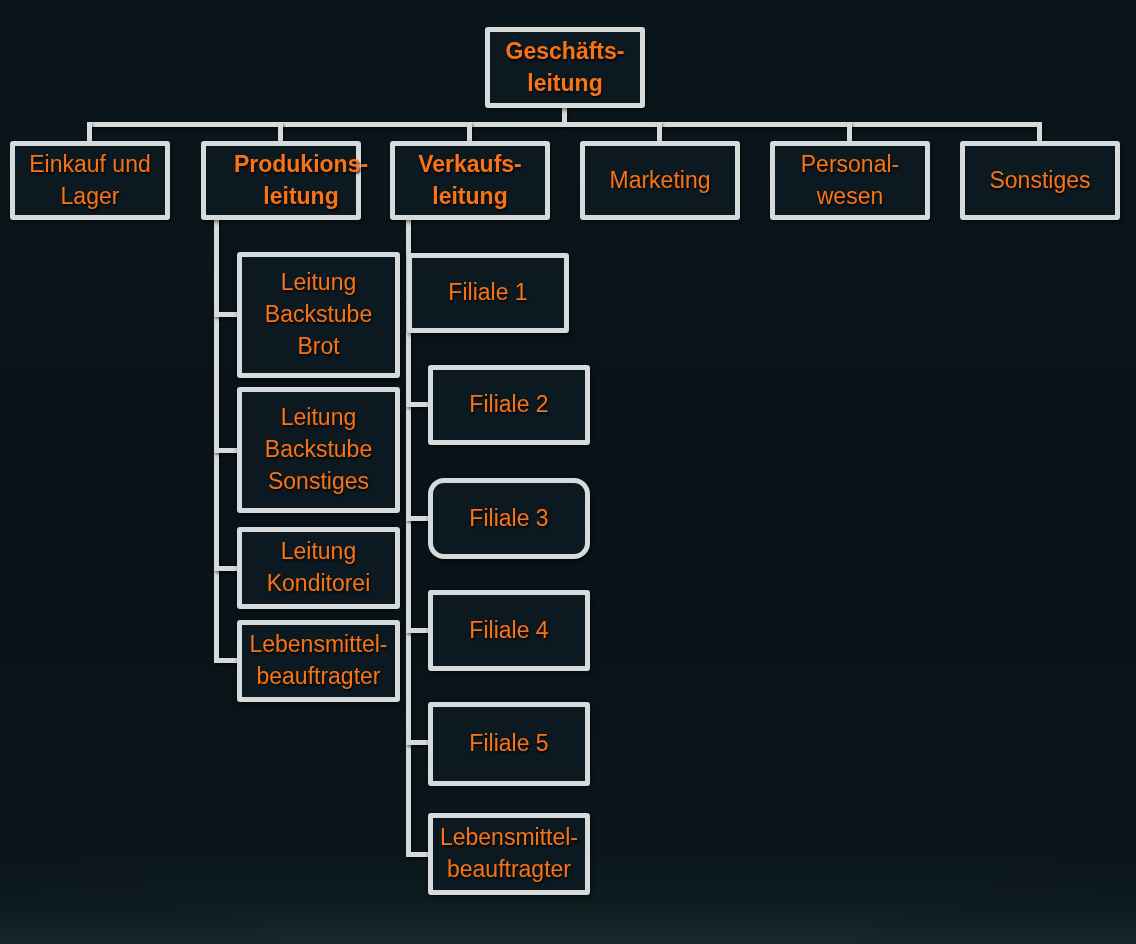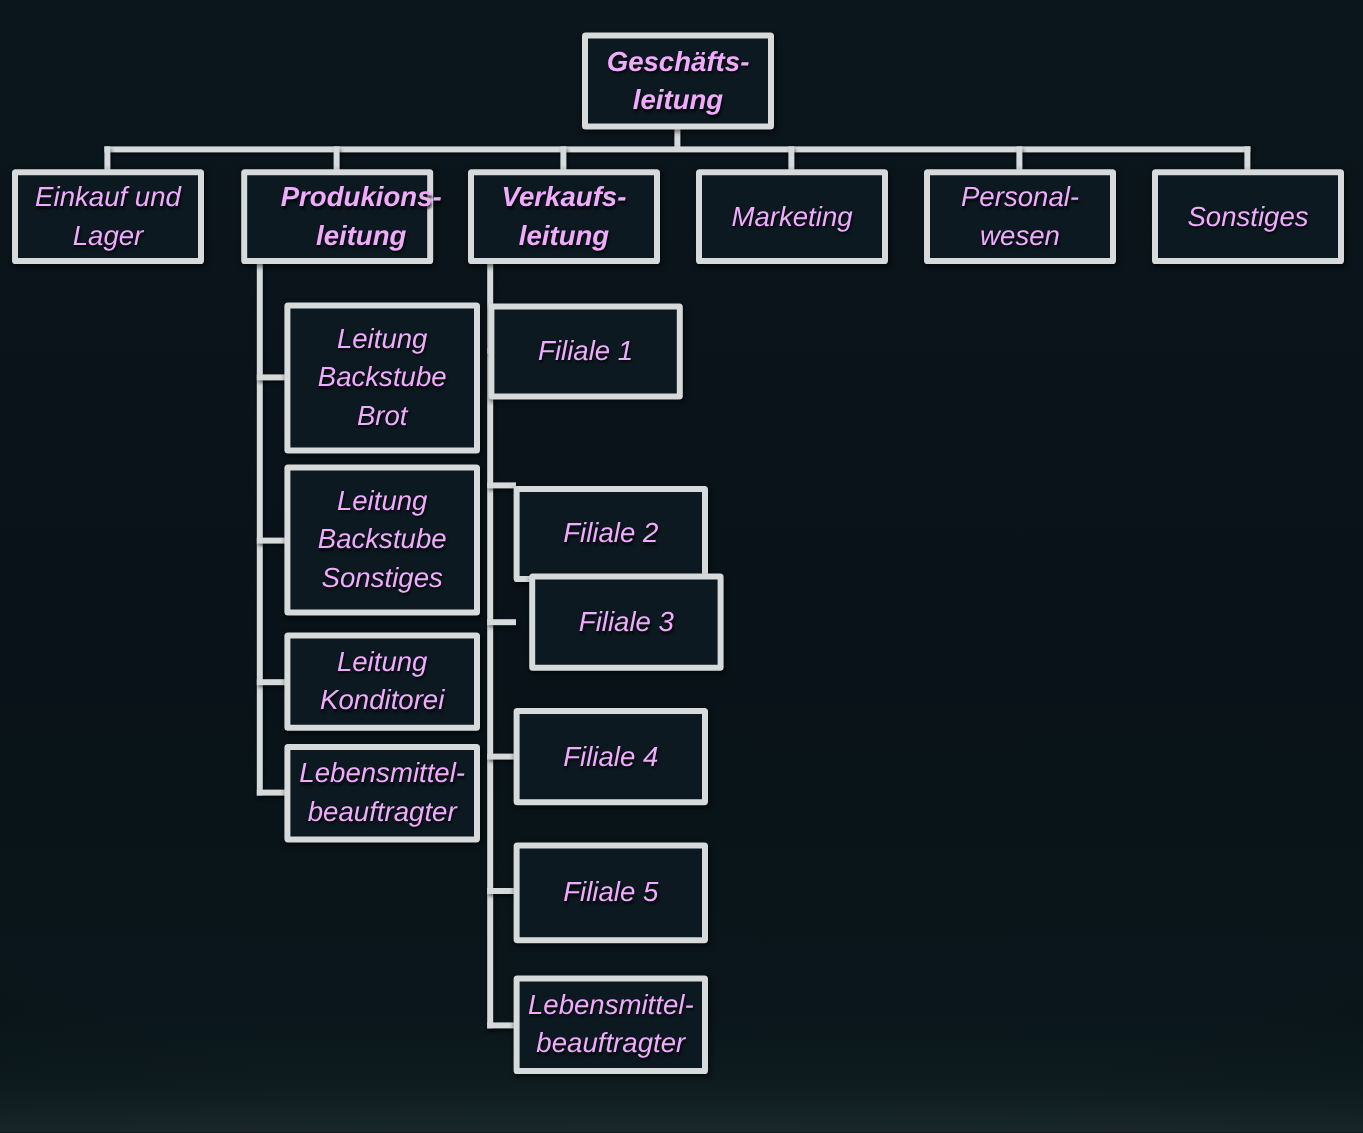--- a/index.html
+++ b/index.html
@@ -12,31 +12,30 @@
     background:
       radial-gradient(130% 100% at 50% 42%, rgba(12,24,30,0) 55%, rgba(0,0,0,0.30) 100%),
       linear-gradient(180deg, #0b161c 0%, #081218 55%, #0a161b 90%, #0e1c20 96%, #1a292d 100%);
   }
   .node {
     position: absolute;
     box-sizing: border-box;
     border: 5px solid #d6dadb;
     border-radius: 3px;
     background: #0c1920;
-    color: #f0abfc;
+    color: #f97316;
     display: flex;
     align-items: center;
     justify-content: center;
     text-align: center;
     font-size: 23px;
     line-height: 1.38;
     white-space: pre-line;
     text-shadow: 1px 2px 2px rgba(0,0,0,0.75);
     box-shadow: 1px 2px 4px rgba(0,0,0,0.55);
-    font-style: italic;
   }
   .node.bold { font-weight: 700; }
   .conn {
     position: absolute;
     background: #d6dadb;
     box-shadow: 1px 2px 3px rgba(0,0,0,0.5);
   }
 </style>
 </head>
 <body>
@@ -94,23 +93,23 @@
 Sonstiges</div>
 
   <div class="node" style="left:237px; top:527px; width:163px; height:82px;">Leitung
 Konditorei</div>
 
   <div class="node" style="left:237px; top:620px; width:163px; height:82px;">Lebensmittel-
 beauftragter</div>
 
   <div class="node" style="left:407px; top:253px; width:162px; height:80px;">Filiale 1</div>
 
-  <div class="node" style="left:428px; top:365px; width:162px; height:80px;margin-top:40px;">Filiale 2</div>
+  <div class="node" style="left:428px; top:365px; width:162px; height:80px;">Filiale 2</div>
 
-  <div class="node" style="left:441px; top:478px; width:162px; height:81px;">Filiale 3</div>
+  <div class="node" style="left:428px; top:478px; width:162px; height:81px;border-radius:16px;">Filiale 3</div>
 
   <div class="node" style="left:428px; top:590px; width:162px; height:81px;">Filiale 4</div>
 
   <div class="node" style="left:428px; top:702px; width:162px; height:84px;">Filiale 5</div>
 
   <div class="node" style="left:428px; top:813px; width:162px; height:82px;">Lebensmittel-
 beauftragter</div>
 
 </div>
 

